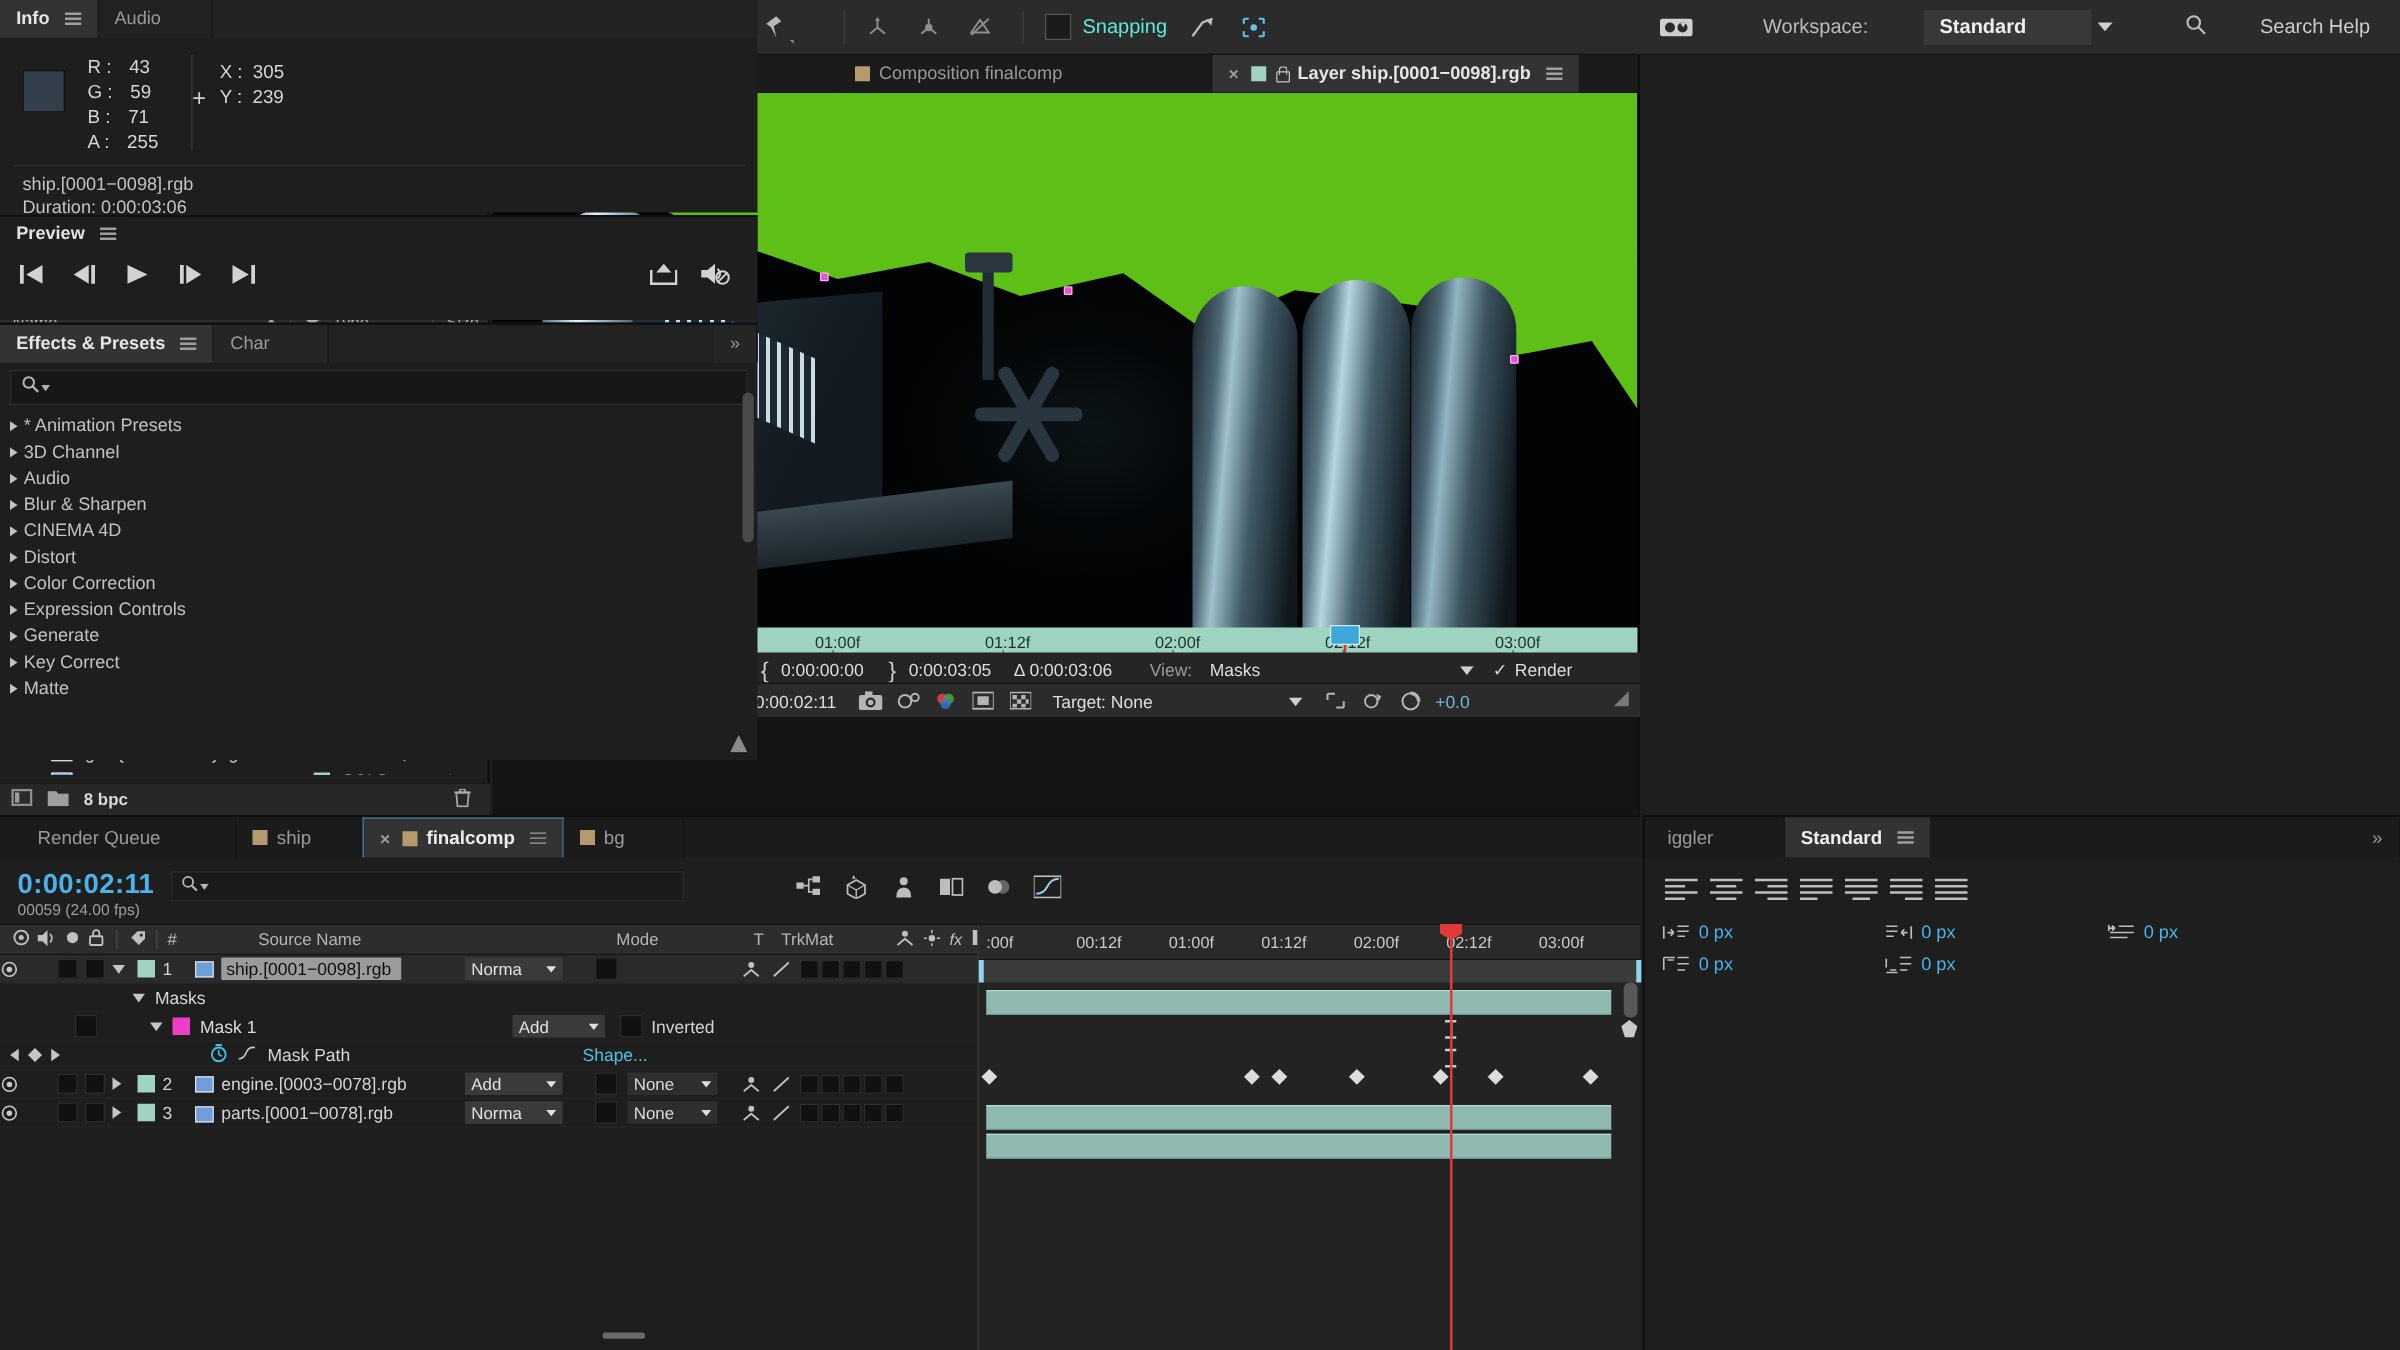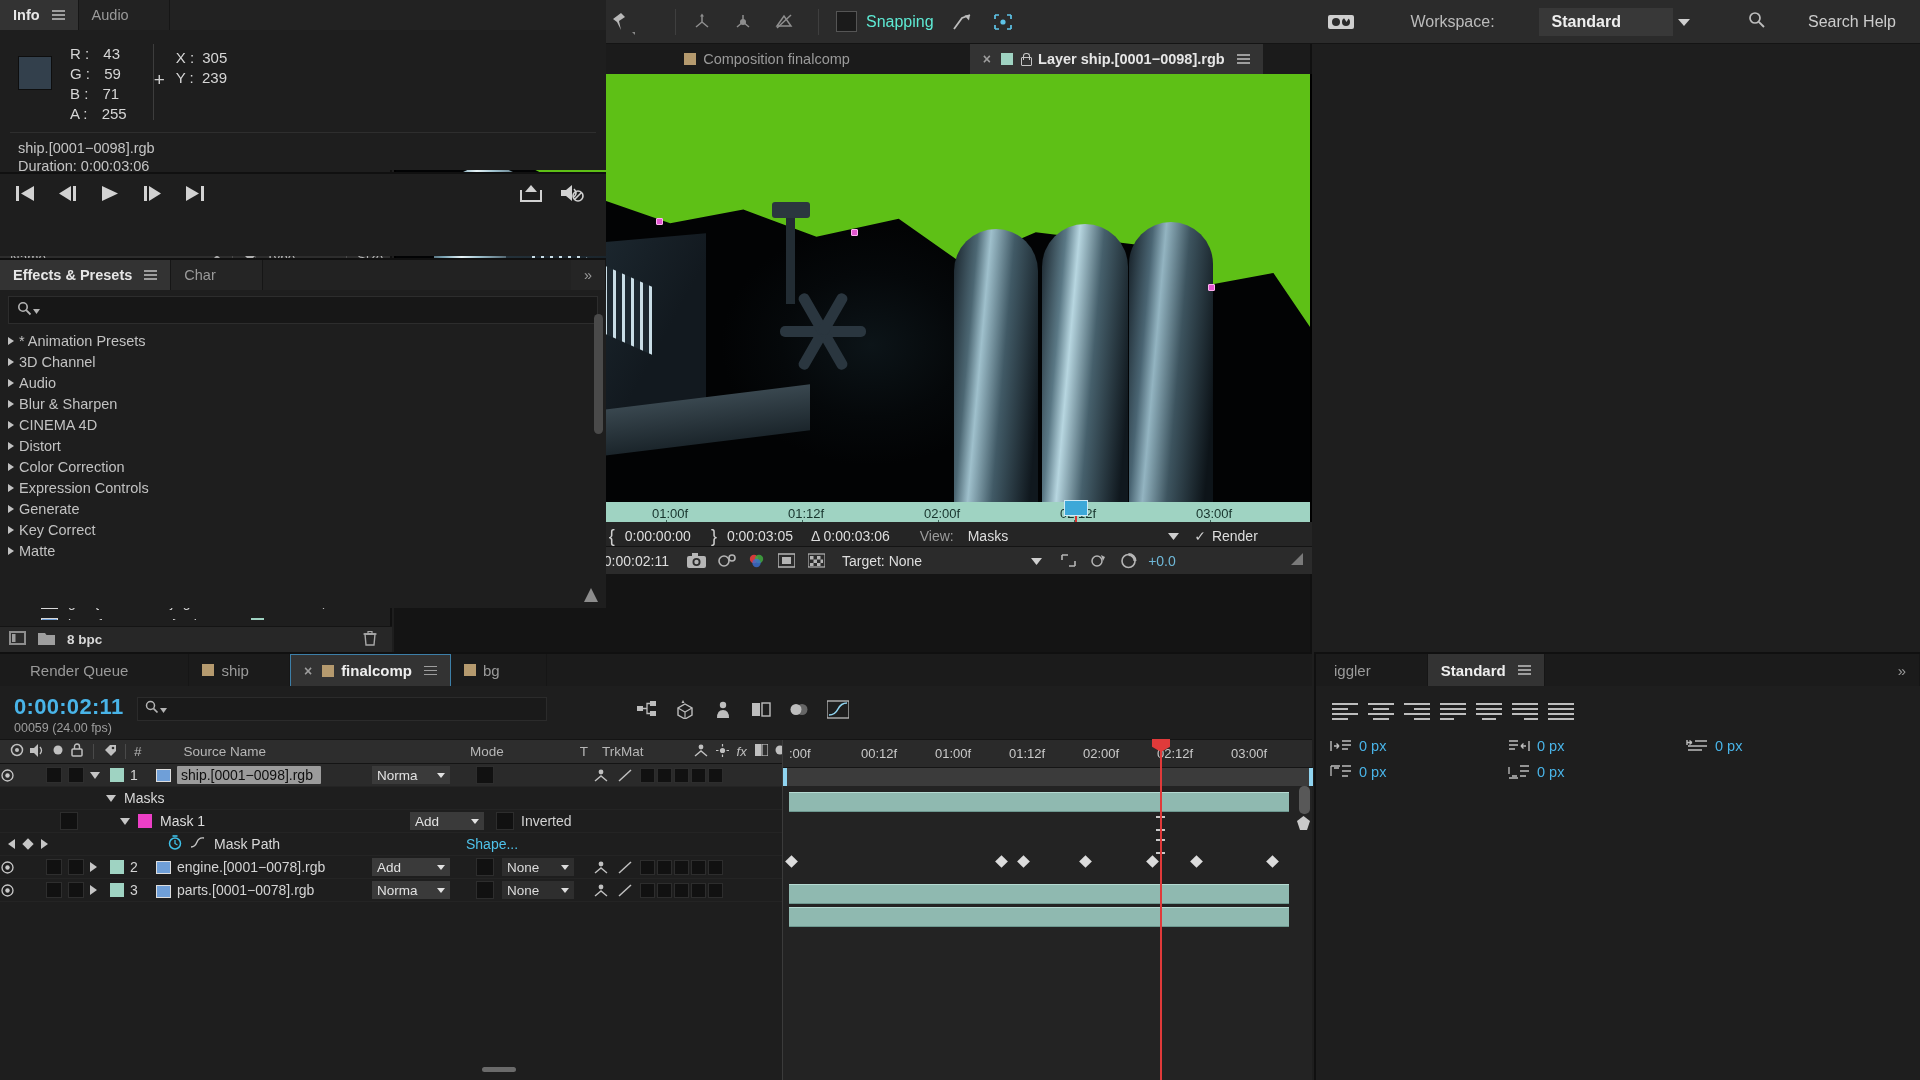--- a/index.html
+++ b/index.html
@@ -921,20 +921,30 @@
         </div>
       </div>
       <div id="info-foot">
         <div>ship.[0001−0098].rgb</div>
         <div>Duration: 0:00:03:06</div>
         <div>In: 0:00:00:00, Out: 0:00:03:05</div>
       </div>
     </div>
 
     <div id="preview">
+      <div class="tabbar" style="background:#1e1e1e;height:26px">
+        <div class="tab active" style="background:#1e1e1e;border:none;font-weight:bold;color:#e2e2e2">
+          <span>Preview</span>
+          <span class="hamb">
+              <i></i>
+              <i></i>
+              <i></i>
+            </span>
+        </div>
+      </div>
       <div id="prev-ctrls">
         <span>
           <svg width="20" height="17">
               <rect x="0" y="1" width="3" height="15" fill="#d2d2d2"></rect>
               <path d="M18 1 L18 16 L5 8.5 Z" fill="#d2d2d2"></path>
             </svg>
         </span>
         <span>
           <svg width="20" height="17">
               <path d="M13 1 L13 16 L1 8.5 Z" fill="#d2d2d2"></path>
@@ -1170,21 +1180,21 @@
       </span>
       <span style="width:1px;height:15px;background:#4a4a4a;margin:0 10px"></span>
       <span>
         <svg width="13" height="13">
             <path d="M1 6 L6 1 L12 1 L12 7 L7 12 Z" fill="#c0c0c0"></path>
             <circle cx="9" cy="4" r="1.3" fill="#2d2d2d"></circle>
           </svg>
       </span>
       <span style="width:1px;height:15px;background:#4a4a4a;margin:0 8px"></span>
       <span>#</span>
-      <span style="margin-left:42px">Source Name</span>
+      <span style="margin-left:65px">Source Name</span>
       <span style="margin-left:204px">Mode</span>
       <span style="margin-left:76px">T</span>
       <span style="margin-left:14px">TrkMat</span>
       <span style="margin-left:50px">
         <svg width="14" height="13">
             <circle cx="7" cy="3" r="2.4" fill="#c0c0c0"></circle>
             <path d="M1 12 L7 7 L13 12" fill="none" stroke="#c0c0c0" stroke-width="1.4"></path>
           </svg>
       </span>
       <span style="margin-left:8px">
@@ -1343,21 +1353,21 @@
           </span>
           <span class="cell" style="width: 20px; flex: 0 0 auto;">
             <span style="display:block;width:14px;height:14px;background:#9fd3c2"></span>
           </span>
           <span class="cell" style="width: 26px; flex: 0 0 auto;">
             <span style="color:#d4d4d4">2</span>
           </span>
           <span class="cell" style="width: 216px; flex: 0 0 auto;">
             <span style="display:inline-flex;align-items:center;gap:6px">
               <span style="display:block;width:15px;height:13px;background:#6f9fd8;border:1px solid #ddd"></span>
-              <span style="color:#d4d4d4">engine.[0001−0078].rgb</span>
+              <span style="color:#d4d4d4">engine.[0003−0078].rgb</span>
             </span>
           </span>
           <span class="cell" style="width: 104px; flex: 0 0 auto;">
             <span class="modebox">
               <span>Add</span>
               <span style="width:0;height:0;border-left:4px solid transparent;border-right:4px solid transparent;border-top:5px solid #e2e2e2"></span>
             </span>
           </span>
           <span class="cell" style="width: 26px; flex: 0 0 auto;">
             <span class="blk"></span>

